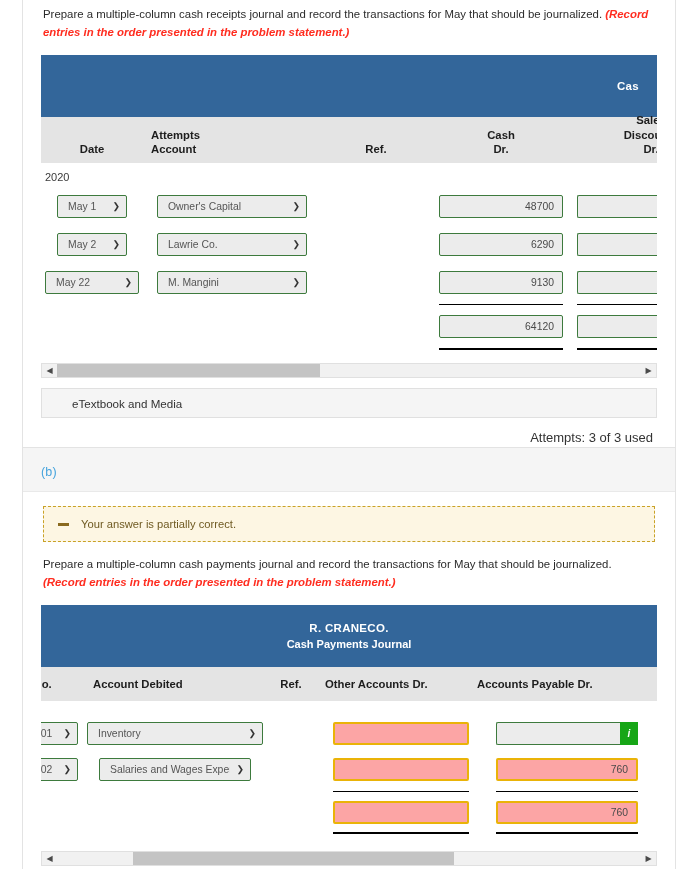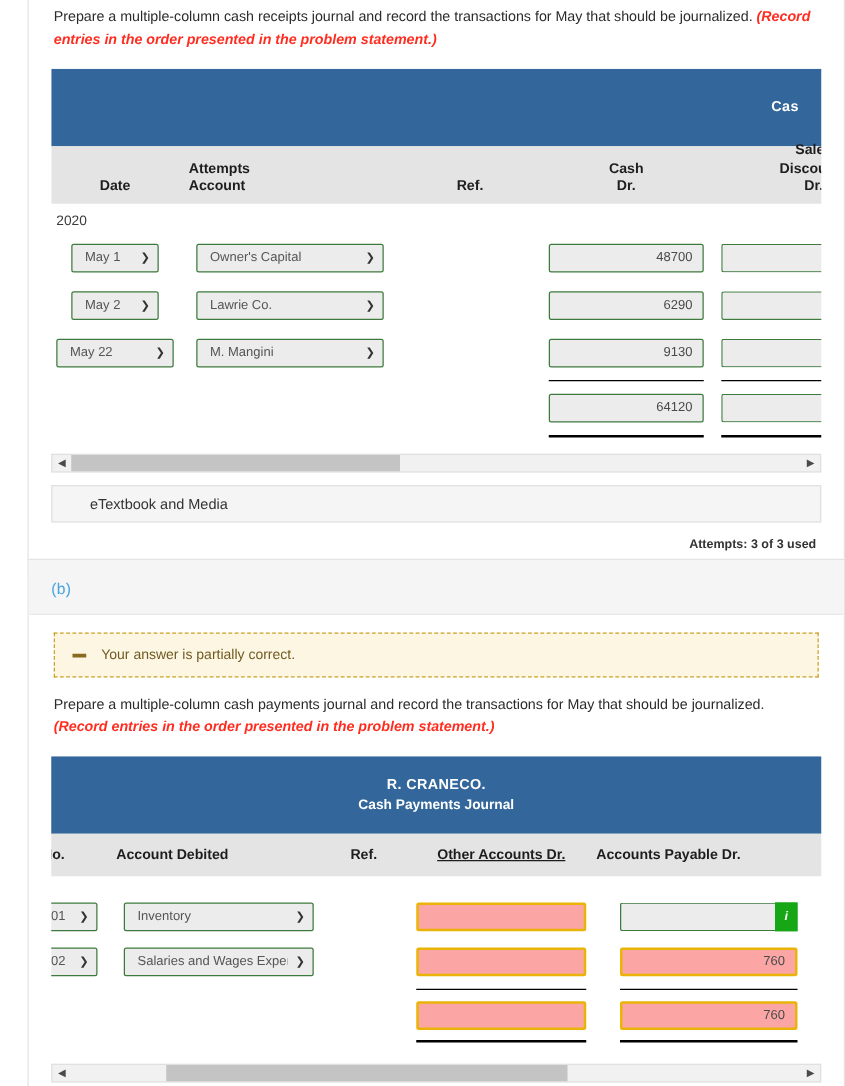--- a/index.html
+++ b/index.html
@@ -209,24 +209,23 @@
     border: 1px solid #e0e0e0;
     height: 30px;
     display: flex; align-items: center;
     padding-left: 30px;
     font-size: 11.6px;
     color: #333;
     cursor: pointer;
   }
   .attempts {
     text-align: right;
-    font-size: 10px;
+    font-size: 13px;
     color: #333;
     padding: 12px 4px 4px 0;
-    font-weight: bold;
   }
 </style>
 </head>
 <body>
 
 <div class="page">
 
   <div class="card-a">
     <div class="card-body">
 
@@ -445,21 +444,21 @@
           <div class="jhead-grey" style="align-items:center; height:34px;">
             <div class="hc" style="width:84px; text-align:left; padding-left:12px; padding-bottom:0;">
               <span>k. No.</span>
             </div>
             <div class="hc" style="width:164px; text-align:left; padding-bottom:0;">
               <span>Account Debited</span>
             </div>
             <div class="hc" style="width:68px; padding-bottom:0;">
               <span>Ref.</span>
             </div>
-            <div class="hc" style="width:152px; text-align:center; padding-bottom:0;text-decoration:underline;">
+            <div class="hc" style="width:152px; text-align:left; padding-bottom:0;">
               <span>Other Accounts Dr.</span>
             </div>
             <div class="hc" style="width:180px; text-align:left; padding-bottom:0;">
               <span>Accounts Payable Dr.</span>
             </div>
 
           </div>
 
           <div style="height:14px;"></div>
 
@@ -467,21 +466,21 @@
             <div class="jcell" style="width:84px;">
               <span class="selwrap">
                 <select class="sel" style="width:54px;">
                   <option>101</option>
                 </select>
                 <span class="chev">❯</span>
               </span>
             </div>
             <div class="jcell" style="width:164px;">
               <span class="selwrap">
-                <select class="sel" style="width:152px;">
+                <select class="sel" style="width:176px;">
                   <option>Inventory</option>
                 </select>
                 <span class="chev">❯</span>
               </span>
             </div>
             <div class="jcell" style="width:68px;"></div>
             <div class="jcell" style="width:152px;">
               <div class="fldgrp" style="width:136px;">
                 <input class="fld wrong" value="" style="">
               </div>

